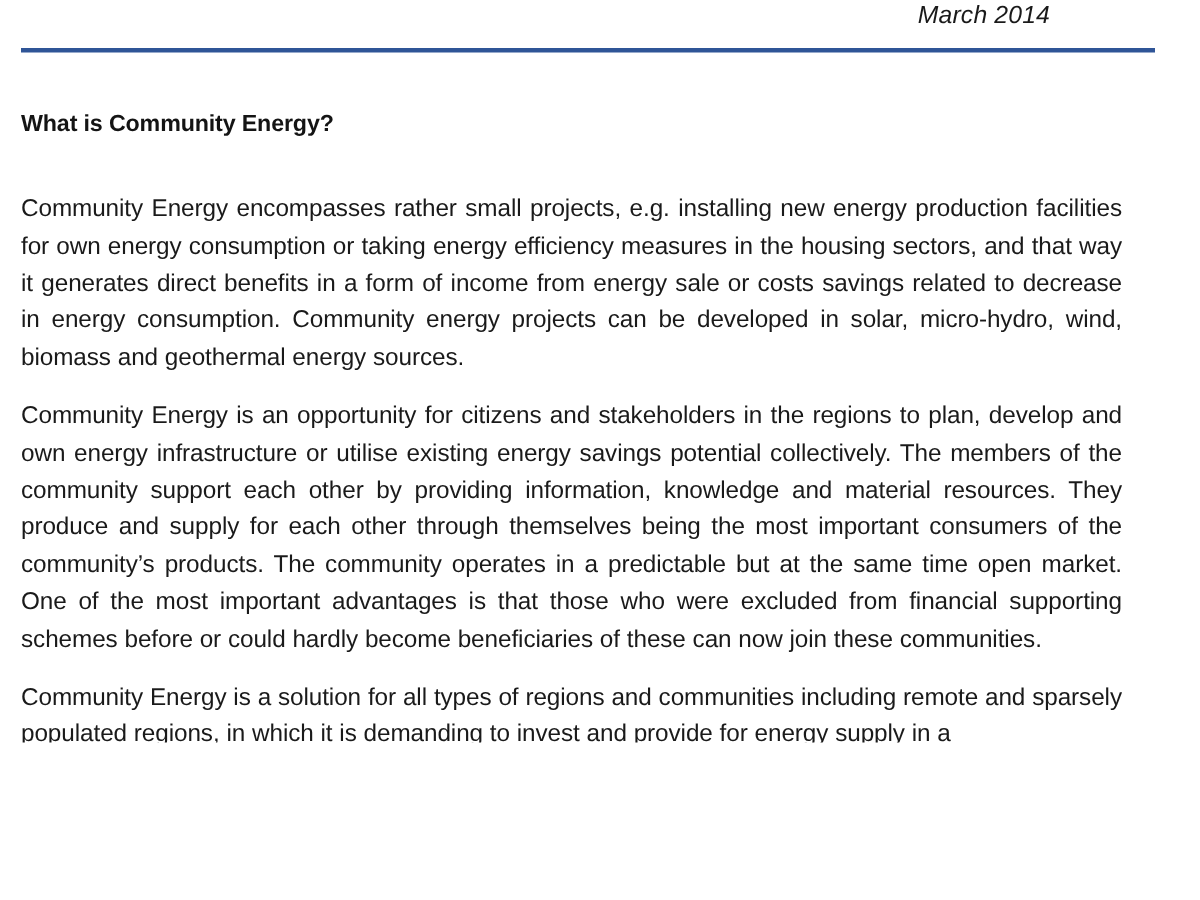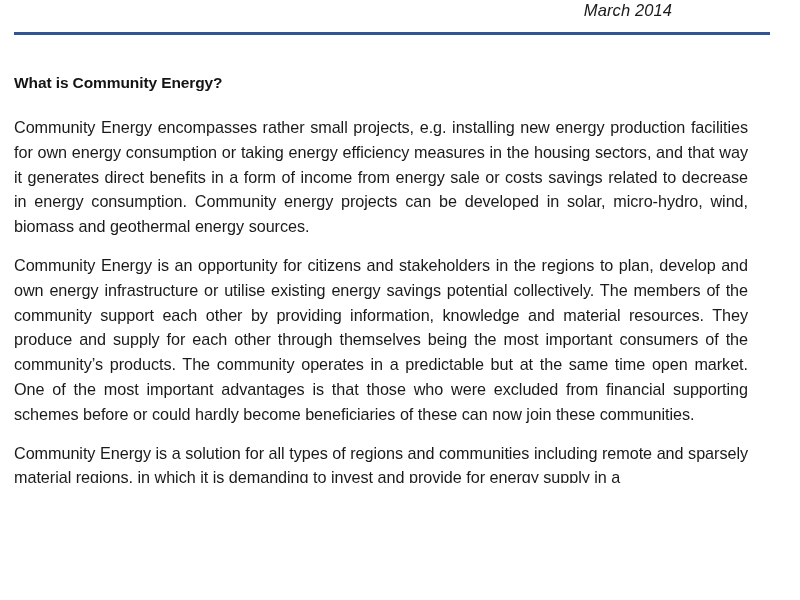--- a/index.html
+++ b/index.html
@@ -14,21 +14,21 @@
     font-family: "Liberation Sans", sans-serif;
     color: #1a1a1a;
     -webkit-font-smoothing: antialiased;
   }
 
   .page {
     position: relative;
     width: 800px;
     height: 600px;
     box-sizing: border-box;
-    padding: 0 80px 0 14px;
+    padding: 0 52px 0 14px;
     background: #ffffff;
   }
 
   
   .doc-header {
     height: 26px;
     display: flex;
     align-items: flex-start;
     justify-content: flex-end;
     padding-right: 48px;
@@ -58,21 +58,21 @@
     left: 14px;
     top: 72px;
     width: 734px;
   }
 
   .section-heading {
     font-size: 15.5px;
     font-weight: bold;
     line-height: 22px;
     color: #141414;
-    margin: 0 0 21px 0;
+    margin: 0 0 33px 0;
     letter-spacing: -0.1px;
   }
 
   .para {
     font-size: 16.2px;
     line-height: 24.8px;
     text-align: justify;
     text-justify: inter-word;
     margin: 0 0 14px 0;
     color: #1a1a1a;
@@ -101,16 +101,16 @@
 
   <div class="doc-body">
 
     <h2 class="section-heading">What is Community Energy?</h2>
 
 
     <p class="para">Community Energy encompasses rather small projects, e.g. installing new energy production facilities for own energy consumption or taking energy efficiency measures in the housing sectors, and that way it generates direct benefits in a form of income from energy sale or costs savings related to decrease in energy consumption. Community energy projects can be developed in solar, micro-hydro, wind, biomass and geothermal energy sources.</p>
 
     <p class="para">Community Energy is an opportunity for citizens and stakeholders in the regions to plan, develop and own energy infrastructure or utilise existing energy savings potential collectively. The members of the community support each other by providing information, knowledge and material resources. They produce and supply for each other through themselves being the most important consumers of the community’s products. The community operates in a predictable but at the same time open market. One of the most important advantages is that those who were excluded from financial supporting schemes before or could hardly become beneficiaries of these can now join these communities.</p>
 
-    <p class="para para-clipped">Community Energy is a solution for all types of regions and communities including remote and sparsely material regions, in which it is demanding to invest and provide for energy supply in a</p>
+    <p class="para para-clipped">Community Energy is a solution for all types of regions and communities including remote and sparsely populated regions, in which it is demanding to invest and provide for energy supply in a</p>
 
   </div>
 </div>
 
 </body></html>

